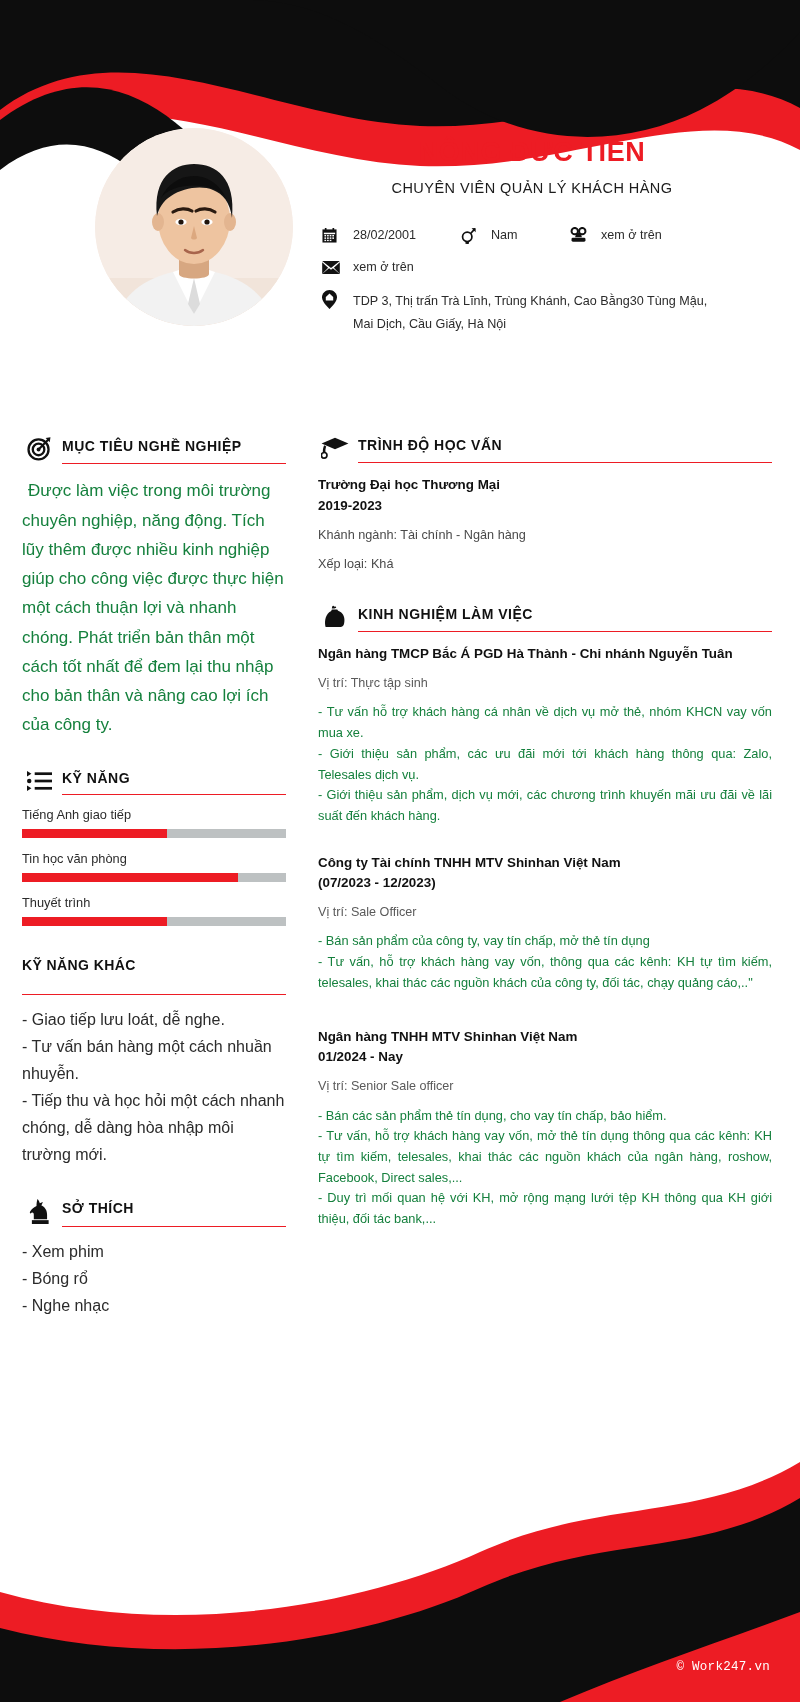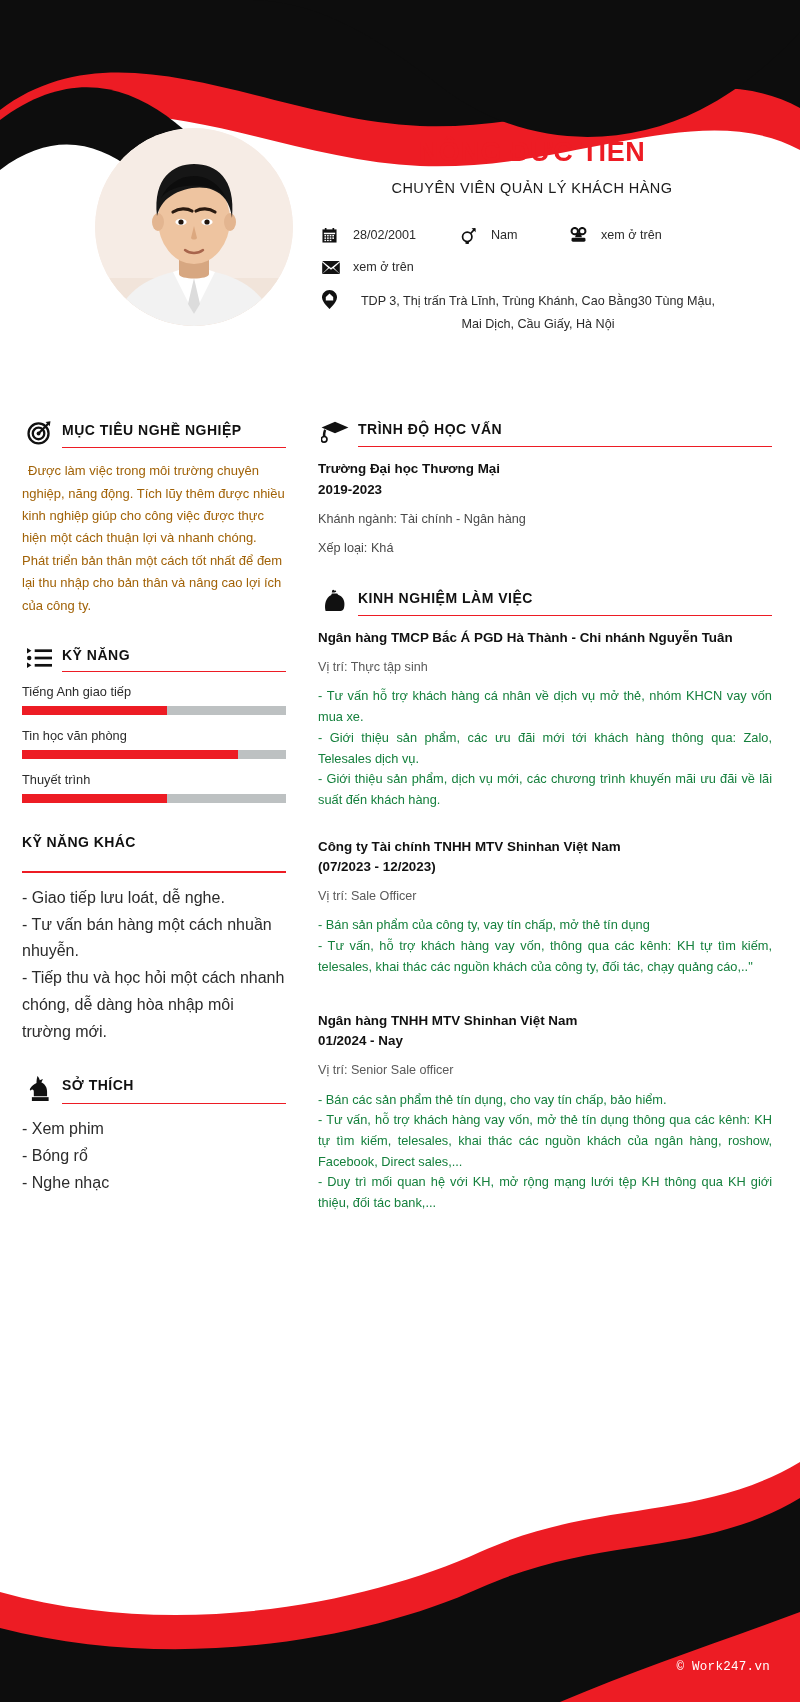--- a/index.html
+++ b/index.html
@@ -46,36 +46,36 @@
   .cv-role {
     margin-top: 12px;
     color: #1c1c1c;
     font-size: 14.5px;
     letter-spacing: 0.45px;
     text-align: center;
     font-weight: 400;
   }
 
   .contact-grid { margin-top: 30px; }
-  .contact-row { display: flex; align-items: flex-start; margin-bottom: 13px; text-align: center; }
+  .contact-row { display: flex; align-items: flex-start; margin-bottom: 13px; }
   .contact-cell { display: flex; align-items: flex-start; }
   .c-birth { width: 138px; }
   .c-gender { width: 110px; }
   .c-phone { flex: 1; }
   .ico {
     width: 22px; min-width: 22px; height: 19px;
     display: flex; align-items: center; justify-content: flex-start;
     margin-right: 9px;
   }
   .ico svg { display: block; }
   .ctext { font-size: 12.6px; color: #2b2b2b; line-height: 1.45; }
   .addr-text { font-size: 12.6px; color: #2b2b2b; line-height: 1.85; width: 370px; }
 
   
-  .cols { position: absolute; top: 420px; left: 0; width: 800px; display: flex; }
+  .cols { position: absolute; top: 436px; left: 0; width: 800px; display: flex; }
   .col-left { width: 312px; padding: 0 26px 0 22px; }
   .col-right { width: 488px; padding: 0 28px 0 6px; }
 
   .sec { margin-bottom: 4px; }
   .sec-head { display: flex; align-items: center; margin-bottom: 2px; }
   .sec-ico { width: 34px; min-width: 34px; display: flex; align-items: center; justify-content: center; }
   .sec-title {
     font-size: 14px;
     font-weight: bold;
     letter-spacing: 0.5px;
@@ -90,22 +90,22 @@
 
   .sub-title {
     font-size: 14px;
     font-weight: bold;
     letter-spacing: 0.4px;
     color: #111;
     padding-bottom: 21px;
   }
 
   .para {
-    font-size: 13px;
-    color: #a16207;
+    font-size: 17px;
+    color: #15803d;
     line-height: 1.72;
   }
   .para-indent { text-indent: 6px; }
 
   
   .skill { margin-bottom: 13px; }
   .skill-label { font-size: 12.8px; color: #2b2b2b; margin-bottom: 7px; }
   .bar { height: 9px; background: #bdc1c2; width: 100%; position: relative; }
   .bar-fill { height: 9px; background: #ed1c24; }
 

